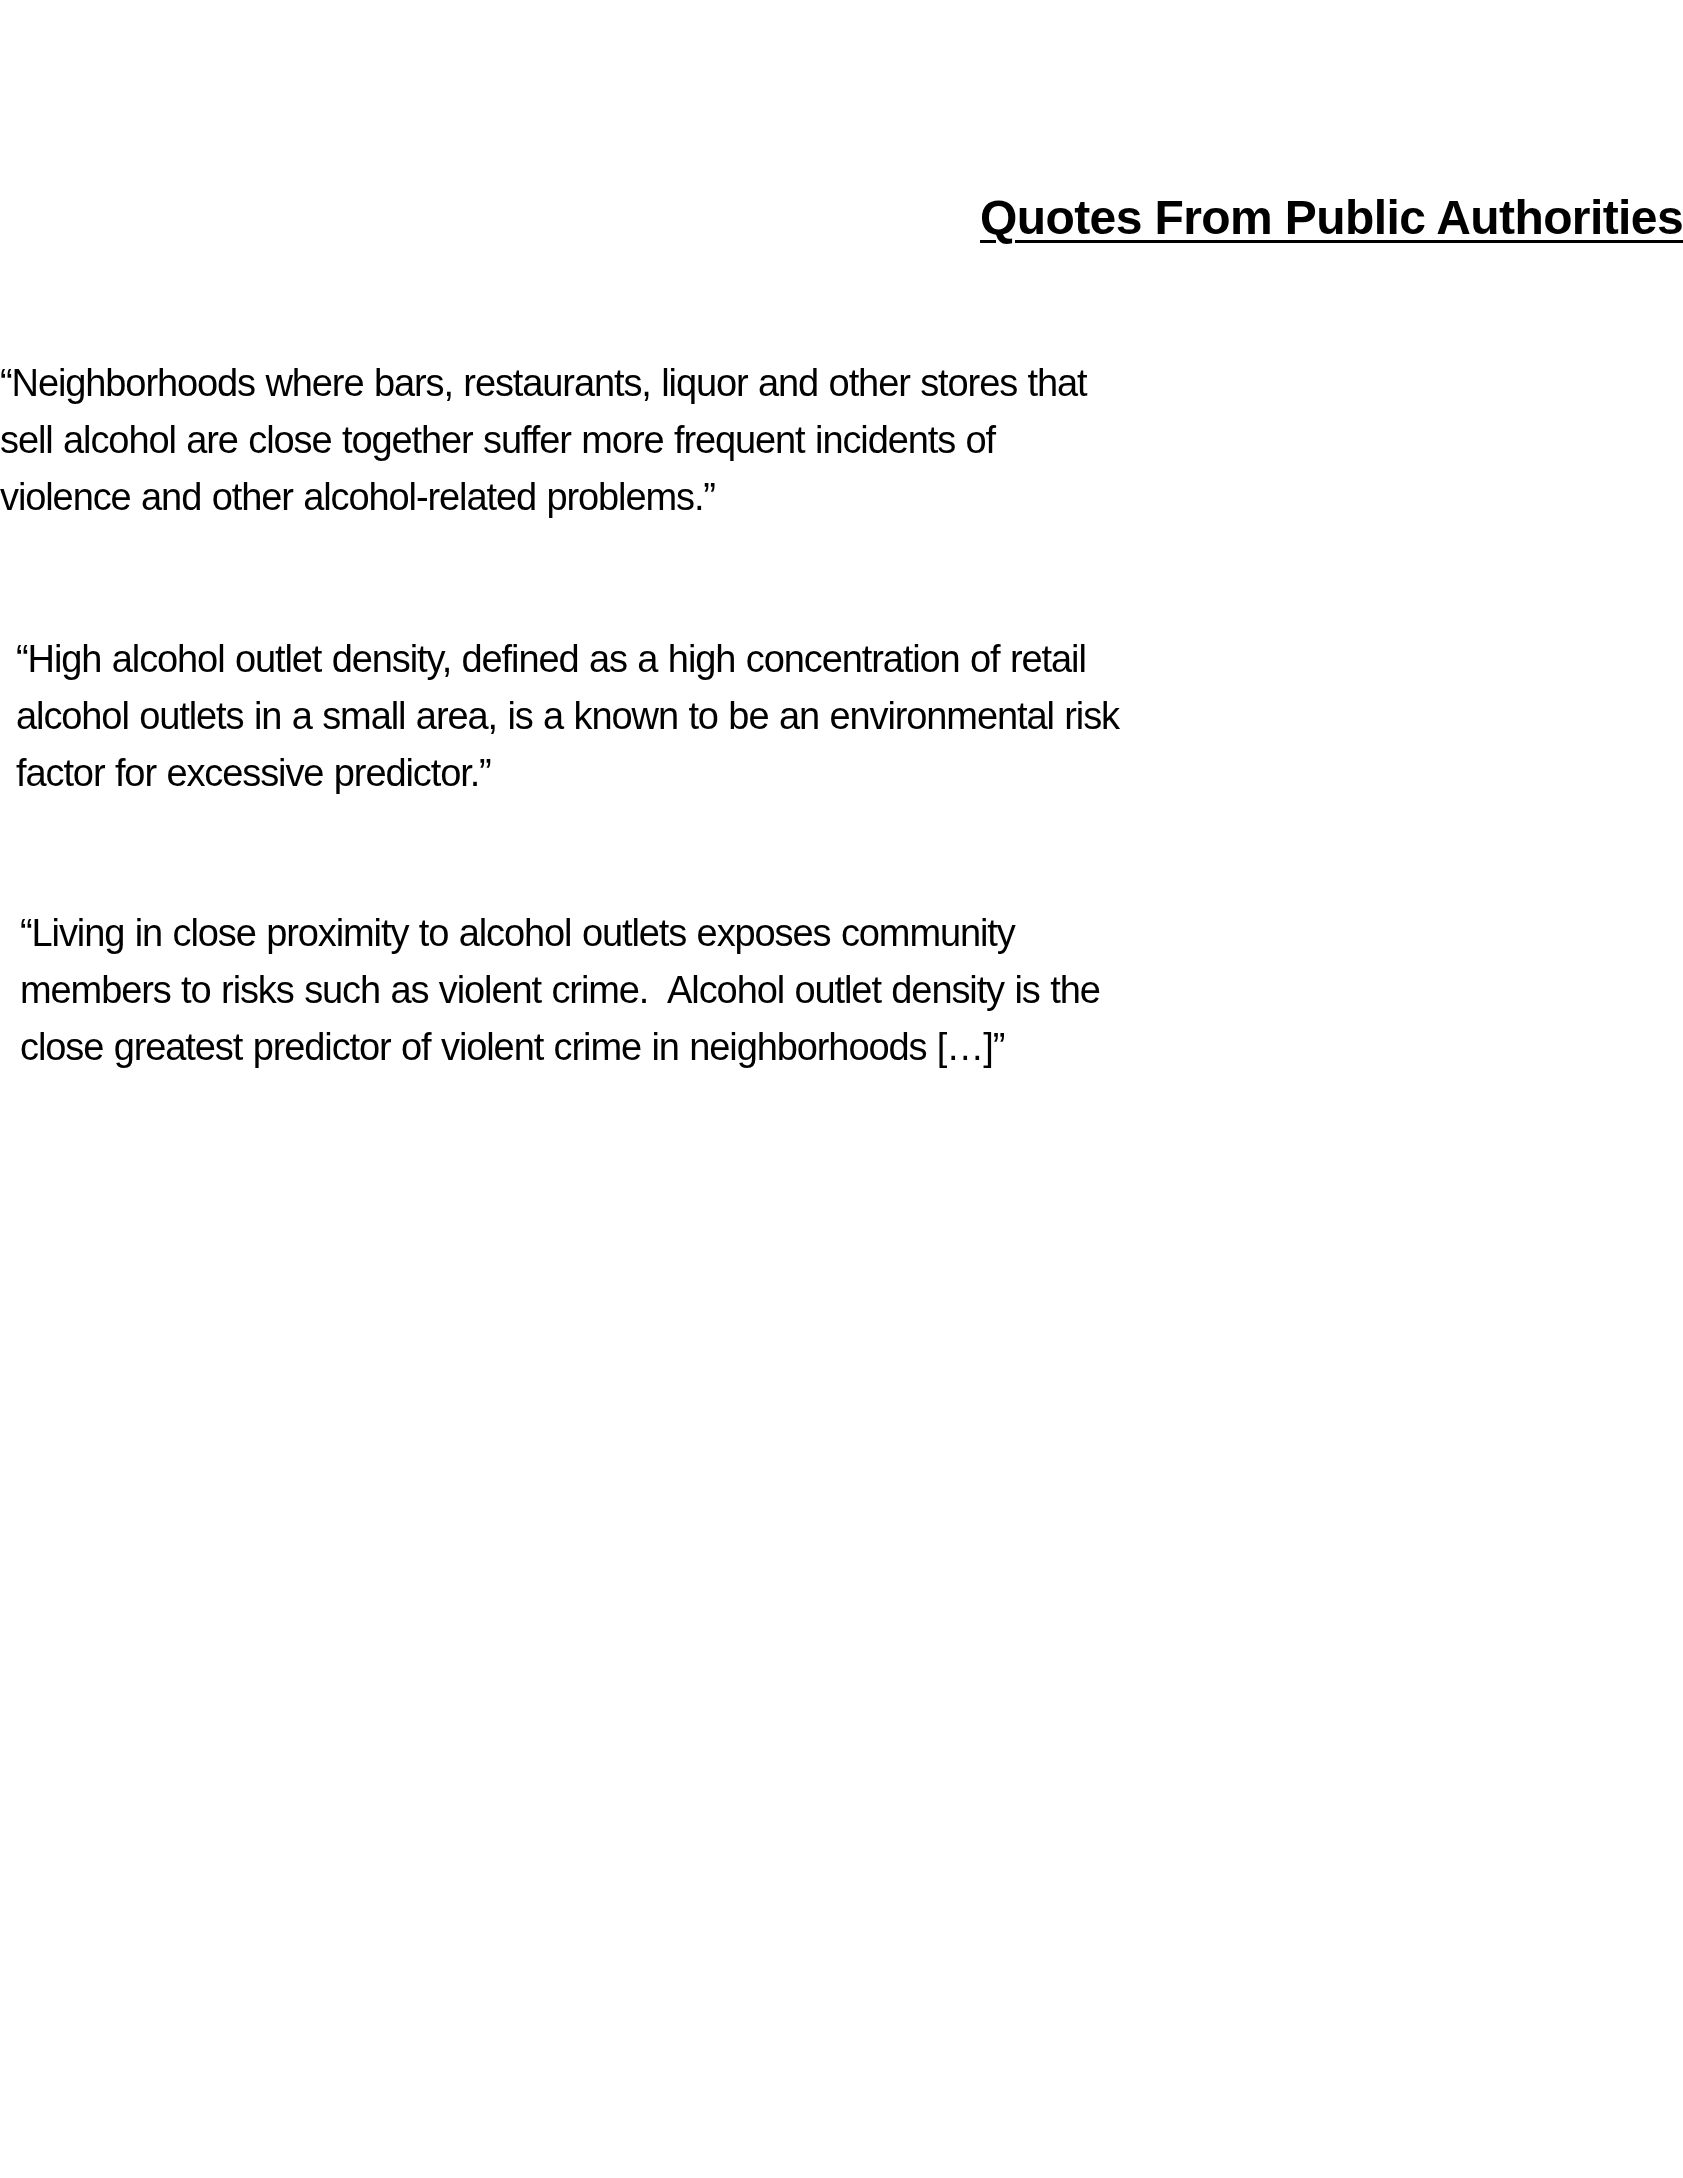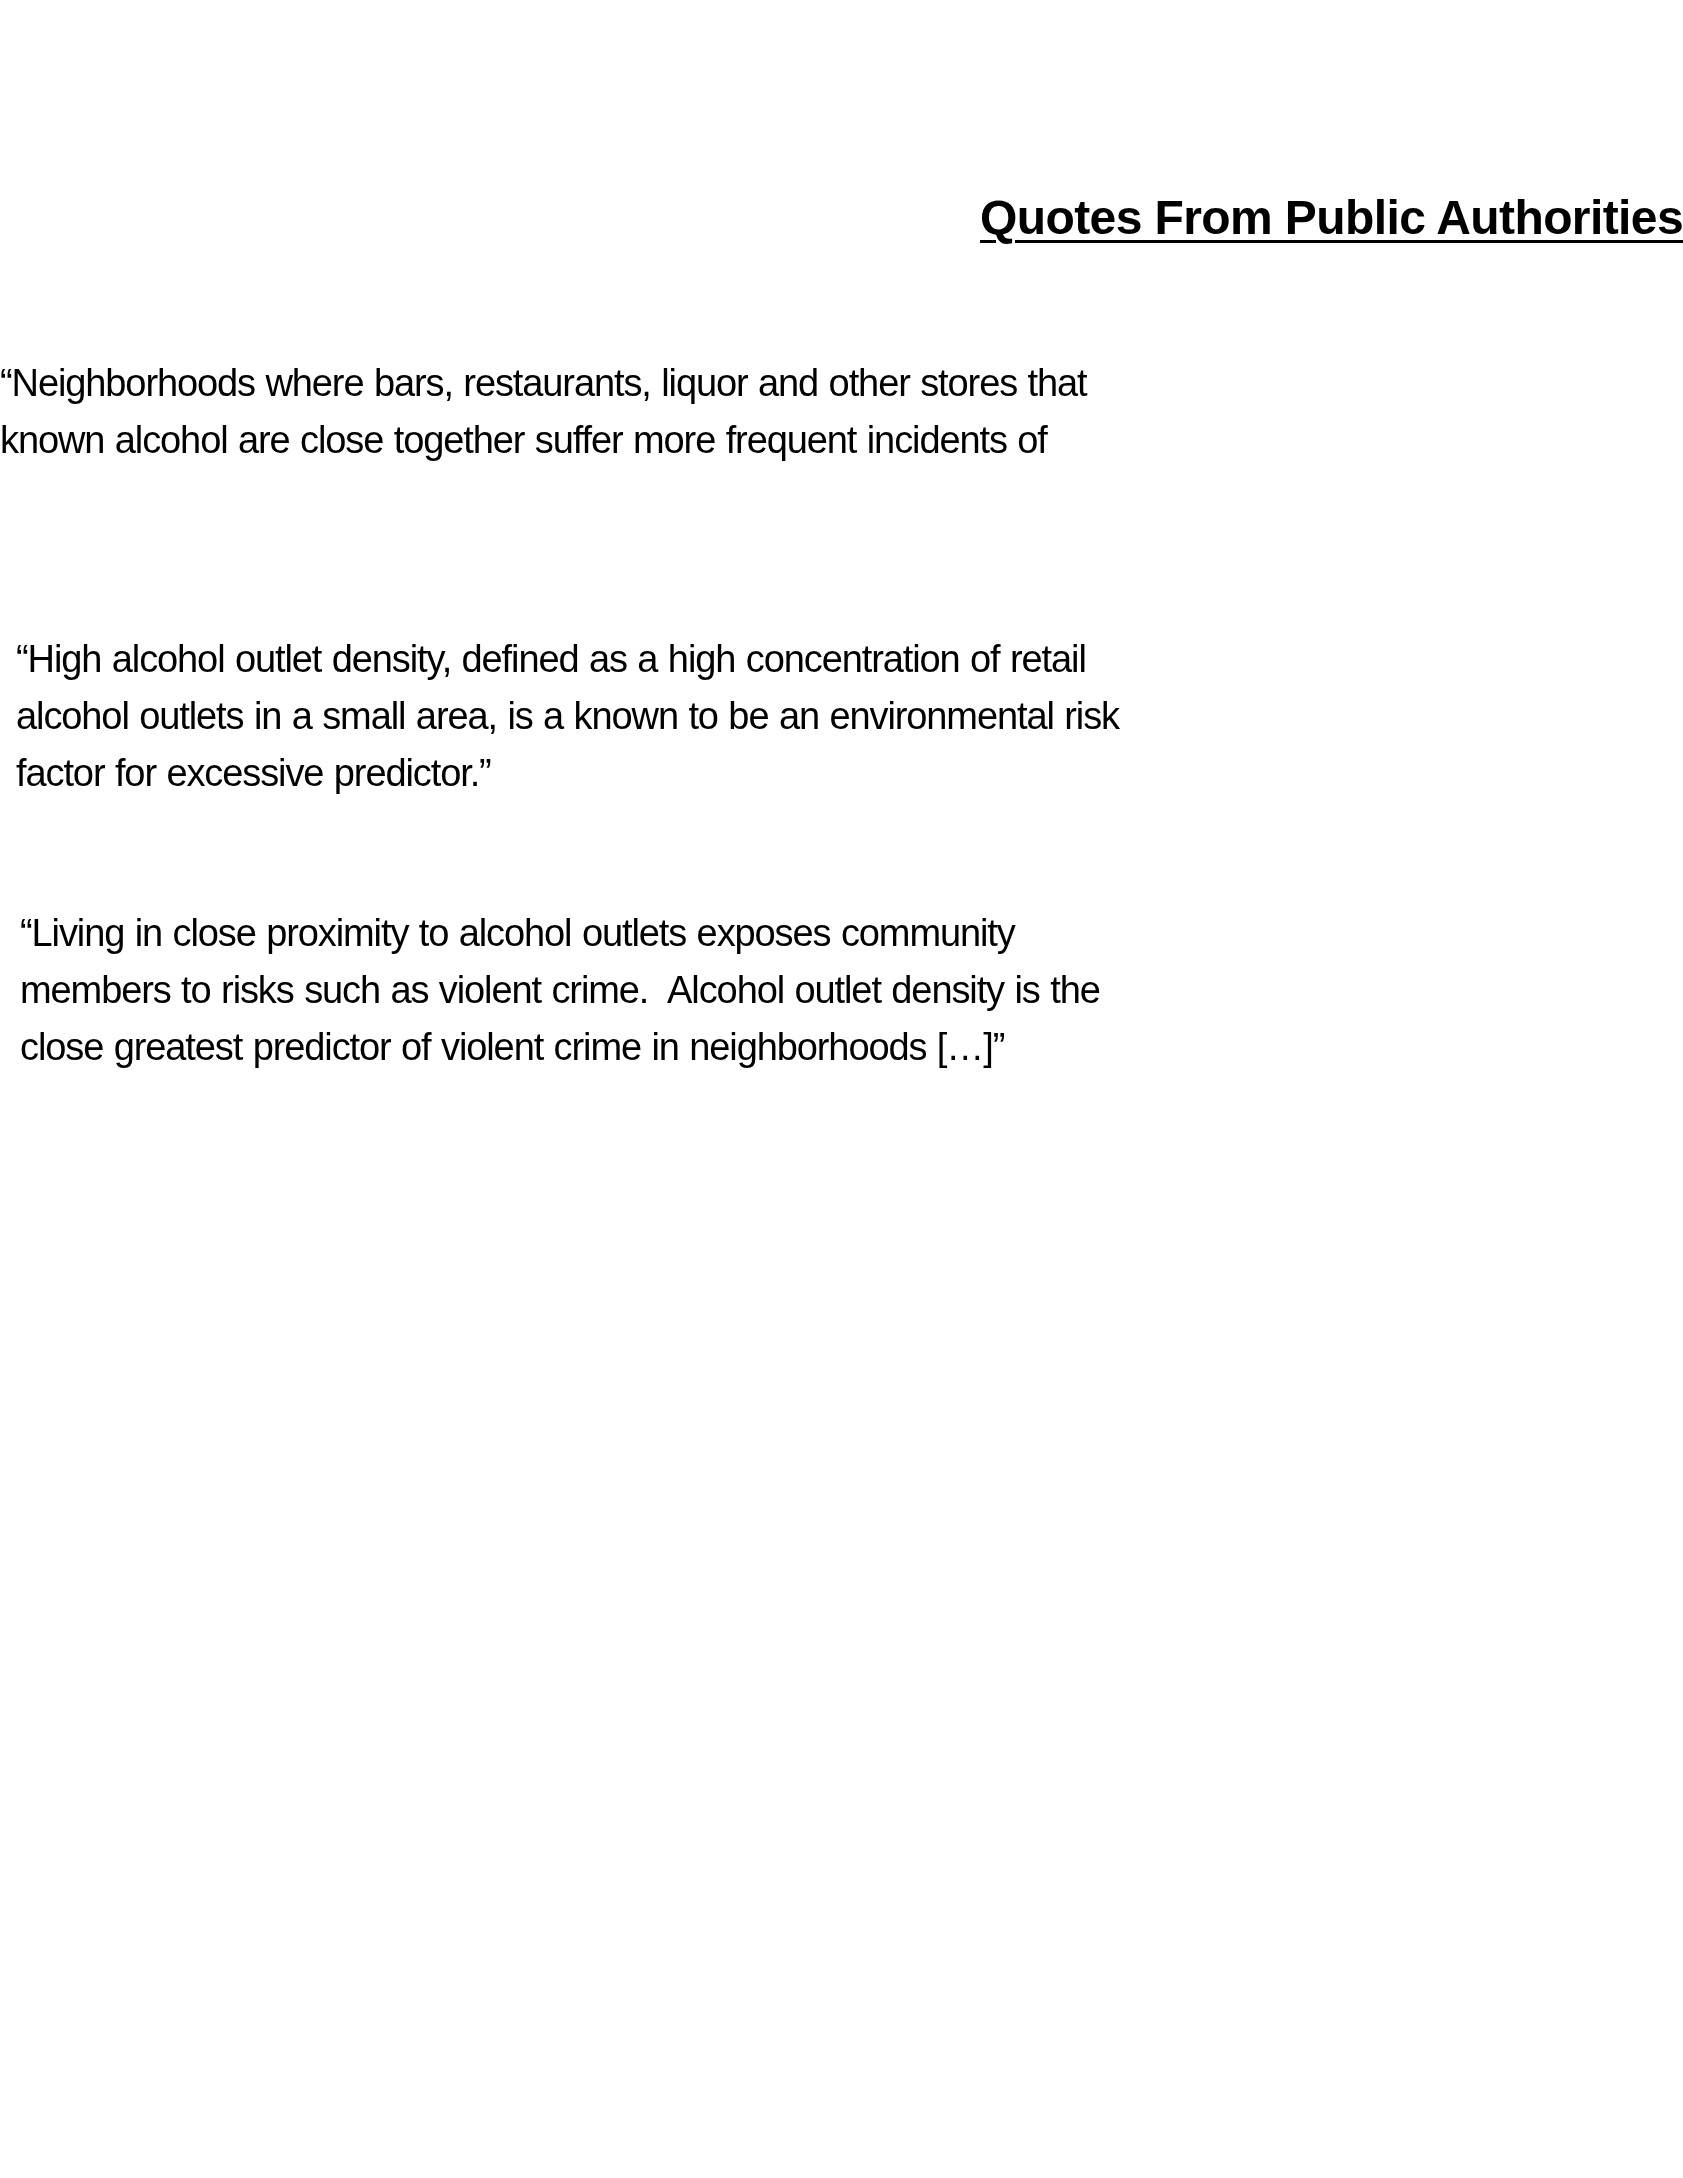--- a/index.html
+++ b/index.html
@@ -60,21 +60,22 @@
 <body>
 
 <div class="page">
 
   <div class="title">
     <span>Quotes From Public Authorities</span>
   </div>
 
   <div class="quote" id="quote-1">
     <span class="line">“Neighborhoods where bars, restaurants, liquor and other stores that</span>
-    <span class="line">known alcohol are close together suffer more frequent incidents of</span>
+    <span class="line">sell alcohol are close together suffer more frequent incidents of</span>
+    <span class="line">violence and other alcohol-related problems.”</span>
   </div>
 
   <div class="quote" id="quote-2">
     <span class="line">“High alcohol outlet density, defined as a high concentration of retail</span>
     <span class="line">alcohol outlets in a small area, is a known to be an environmental risk</span>
     <span class="line">factor for excessive predictor.”</span>
   </div>
 
   <div class="quote" id="quote-3">
     <span class="line">“Living in close proximity to alcohol outlets exposes community</span>

